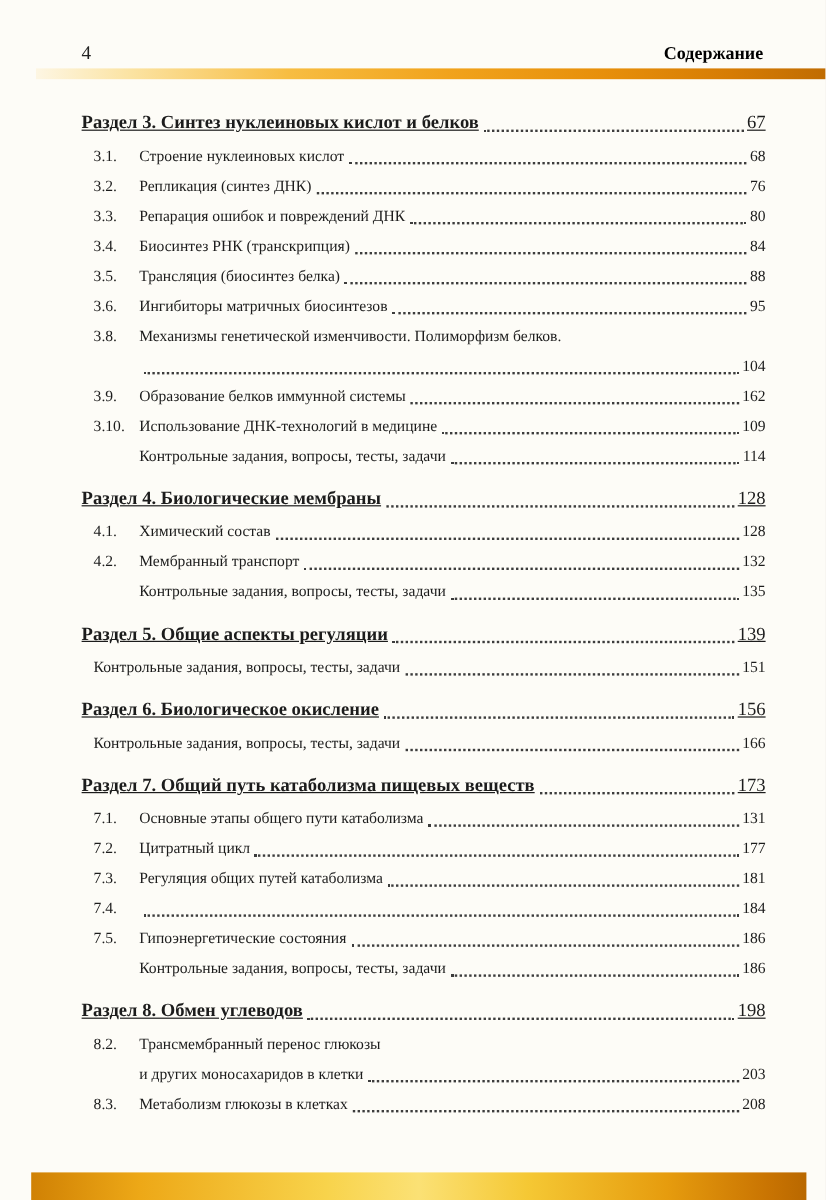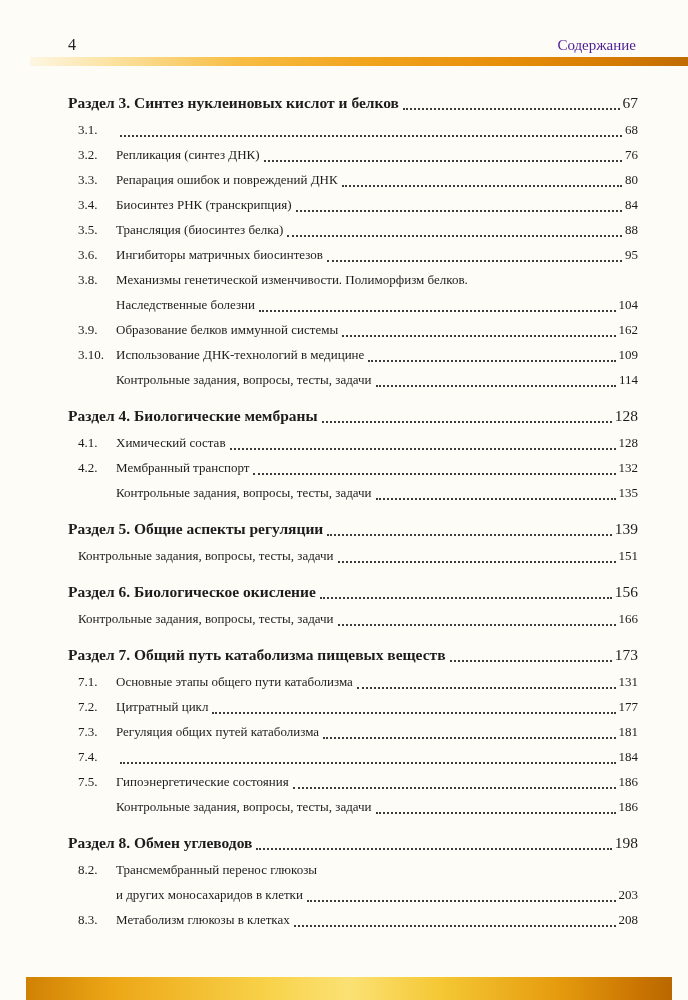--- a/index.html
+++ b/index.html
@@ -17,42 +17,42 @@
   }
   
   .header {
     position: absolute;
     top: 36px; left: 68px; right: 52px;
     display: flex;
     justify-content: space-between;
     align-items: baseline;
   }
   .page-num { font-size: 16px; color: #222; }
-  .header-title { font-size: 15px; font-weight: normal; color: #4c1d95; }
+  .header-title { font-size: 15px; font-weight: bold; color: #000000; }
   .rule-top {
     position: absolute;
     top: 57px; left: 30px; right: 0;
     height: 9px;
     background: linear-gradient(90deg,
       #fdf6e3 0%, #fbe3a2 12%, #f7bd42 32%, #f1a31c 52%,
       #e78f0a 72%, #d67c04 88%, #c06c02 100%);
   }
   
   .toc {
     position: absolute;
     top: 90px; left: 68px; right: 50px;
     color: #1c1c1c;
   }
   .row .line {
     display: flex;
     align-items: flex-end;
     line-height: 25px;
     font-size: 13px;
   }
-  .row.section { margin-top: 11px; margin-bottom: 2px; }
+  .row.section { margin-top: 11px; margin-bottom: 2px; text-decoration: underline; }
   .row.section:first-child { margin-top: 0; }
   .row.section .line { font-size: 15.5px; }
   .row.section .label { font-weight: bold; }
   .row.entry .line { padding-left: 10px; }
   .row.entry .num { width: 38px; flex-shrink: 0; }
   .row.entry .line.cont { padding-left: 48px; }
   .row.control.deep .line { padding-left: 48px; }
   .row.control.shallow .line { padding-left: 10px; }
   .label { white-space: nowrap; }
   .dots {
@@ -89,20 +89,21 @@
       <div class="row section">
         <div class="line">
           <span class="label">Раздел 3. Синтез нуклеиновых кислот и белков</span>
           <span class="dots"></span>
           <span class="pg">67</span>
         </div>
       </div>
       <div class="row entry">
         <div class="line">
           <span class="num">3.1.</span>
+          <span class="label">Строение нуклеиновых кислот</span>
           <span class="dots"></span>
           <span class="pg">68</span>
         </div>
       </div>
       <div class="row entry">
         <div class="line">
           <span class="num">3.2.</span>
           <span class="label">Репликация (синтез ДНК)</span>
           <span class="dots"></span>
           <span class="pg">76</span>
@@ -139,21 +140,20 @@
           <span class="dots"></span>
           <span class="pg">95</span>
         </div>
       </div>
       <div class="row entry">
         <div class="line">
           <span class="num">3.8.</span>
           <span class="label">Механизмы генетической изменчивости. Полиморфизм белков.</span>
         </div>
         <div class="line cont">
-          <span class="label">Наследственные болезни</span>
           <span class="dots"></span>
           <span class="pg">104</span>
         </div>
       </div>
       <div class="row entry">
         <div class="line">
           <span class="num">3.9.</span>
           <span class="label">Образование белков иммунной системы</span>
           <span class="dots"></span>
           <span class="pg">162</span>

